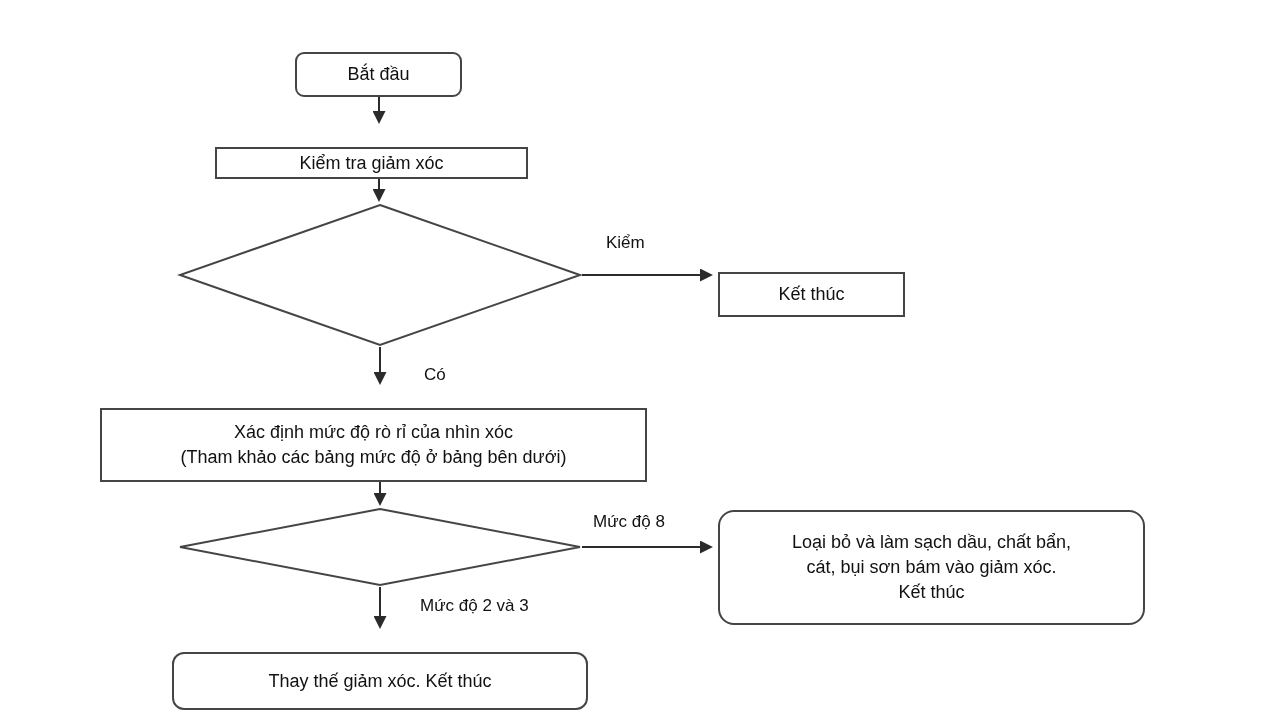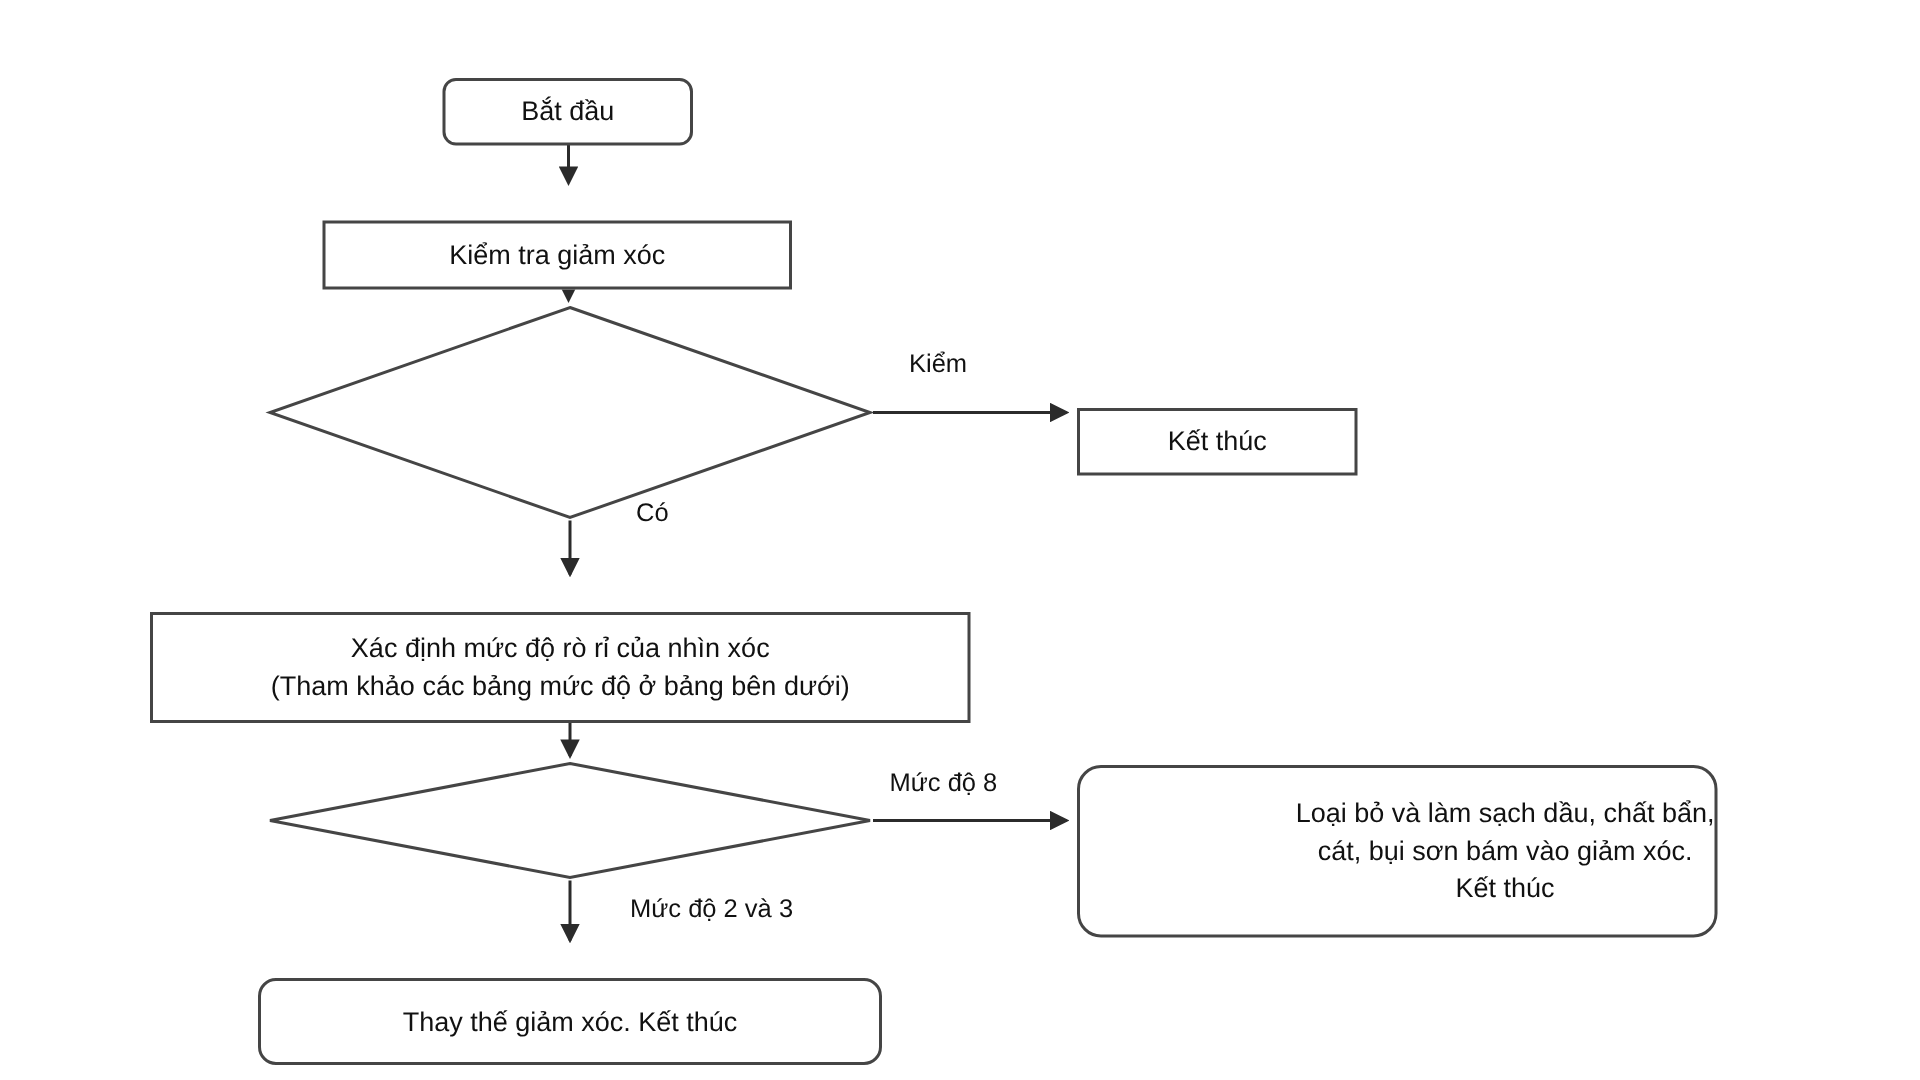--- a/index.html
+++ b/index.html
@@ -54,29 +54,29 @@
     pointer-events: none;
   }
   .edge-label {
     position: absolute;
     font-size: 17px;
     color: #111111;
     white-space: nowrap;
   }
   
   #node-start     { left: 295px; top: 32px;  width: 167px; height: 45px; }
-  #node-check     { left: 215px; top: 127px; width: 313px; height: 46px; }
+  #node-check     { left: 215px; top: 127px; width: 313px; height: 32px; }
   #node-end       { left: 718px; top: 252px; width: 187px; height: 45px; }
   #node-determine { left: 100px; top: 388px; width: 547px; height: 74px; }
-  #node-clean     { left: 718px; top: 490px; width: 427px; height: 115px; justify-content: flex-end; }
+  #node-clean     { left: 718px; top: 490px; width: 427px; height: 115px; }
   #node-replace   { left: 172px; top: 632px; width: 416px; height: 58px; }
   #label-decision-oil   { left: 180px; top: 205px; width: 400px; height: 140px; }
   #label-decision-level { left: 180px; top: 509px; width: 400px; height: 76px; }
   #edge-label-no      { left: 606px; top: 233px; }
-  #edge-label-yes     { left: 424px; top: 332px; }
+  #edge-label-yes     { left: 424px; top: 365px; }
   #edge-label-level1  { left: 593px; top: 512px; }
   #edge-label-level23 { left: 420px; top: 596px; }
 </style>
 </head>
 <body>
 
 <div class="canvas">
 
   <svg class="connector-layer" width="1280" height="720" viewBox="0 0 1280 720" xmlns="http://www.w3.org/2000/svg">
     <defs>

